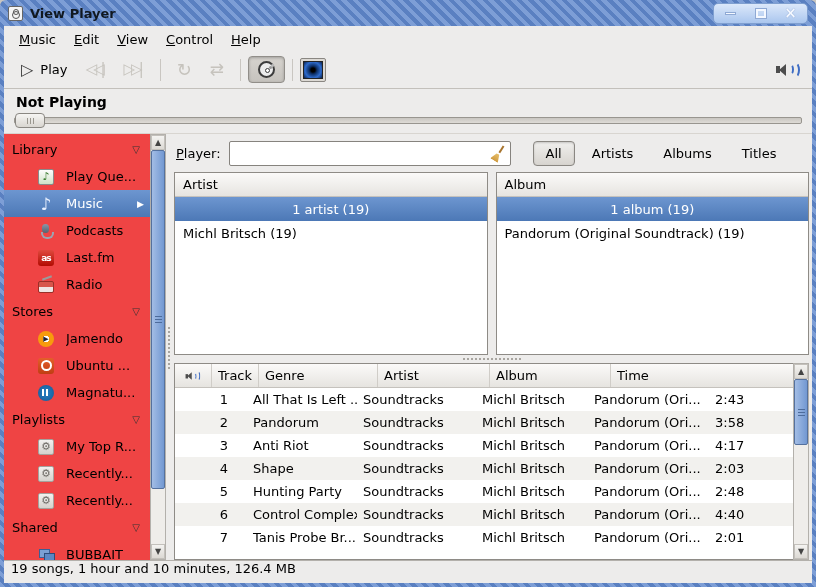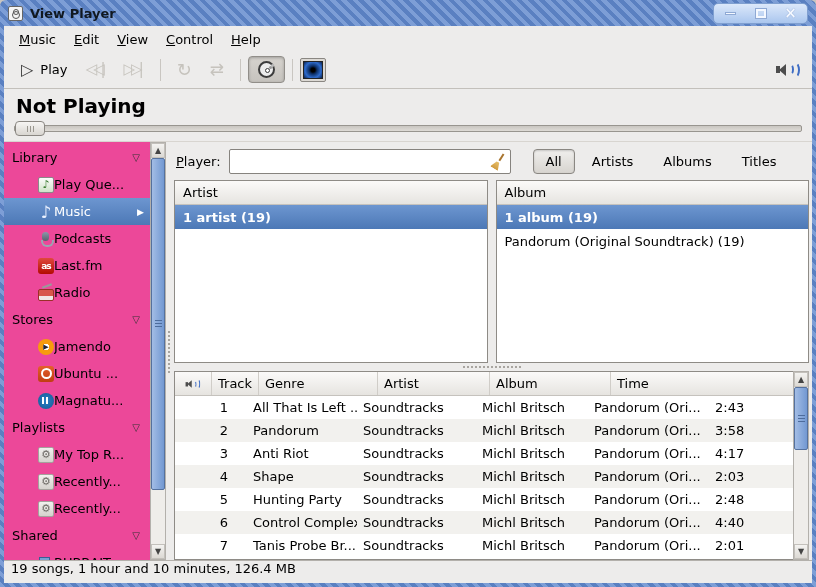--- a/index.html
+++ b/index.html
@@ -44,35 +44,35 @@
     background:radial-gradient(circle at 50% 50%, #000 2px, #0c2f66 4px, #2f6bcb 8px, #0a2350 12px); }
   .volume { margin-left:auto; display:flex; align-items:center; padding-right:4px; }
   .vol-body { width:4px; height:7px; background:#4d4d4d; }
   .vol-cone { width:0; height:0; border-top:6px solid transparent; border-bottom:6px solid transparent; border-right:7px solid #4d4d4d; margin-left:-1px; }
   .vol-arc { border:2px solid transparent; border-right:2px solid #3f6dc4; border-radius:50%; margin-left:1px; }
   .vol-arc.a1 { width:7px; height:11px; }
   .vol-arc.a2 { width:10px; height:16px; margin-left:-4px; }
 
   
   .nowplaying { padding:5px 12px 0; background:#edeceb; }
-  .np-title { font-weight:bold; font-size:20px; }
+  .np-title { font-weight:bold; font-size:14px; }
   .progress-row { padding:7px 10px 9px; }
   .progress-track { position:relative; height:7px; border:1px solid #98958f; border-radius:2px; background:linear-gradient(#c9c6c1,#dedbd6); }
   .progress-handle { position:absolute; left:0; top:-5px; width:30px; height:15px; border:1px solid #8a8782; border-radius:4px;
     background:linear-gradient(#f6f5f3,#d9d6d1); display:flex; align-items:center; justify-content:center; gap:2px; }
   .progress-handle i { display:block; width:1px; height:6px; background:#9a978f; }
 
   
   .main { flex:1; display:flex; min-height:0; border-top:1px solid #d8d5d0; }
 
-  .sidebar { width:146px; background:#ec4899; overflow:hidden; flex:0 0 auto; padding-top:2px; }
+  .sidebar { width:146px; background:#ef4444; overflow:hidden; flex:0 0 auto; padding-top:2px; }
   .sb-row { height:27px; display:flex; align-items:center; }
   .sb-row.header { padding:0 10px 0 8px; }
   .sb-row.header .sb-label { flex:1; }
-  .sb-row.item { padding-left:34px; }
+  .sb-row.item { padding-left:34px; gap:12px; }
   .sb-row.selected { background:linear-gradient(#6d96d0,#4c78b6); color:#fff; }
   .sb-icon { width:16px; height:16px; flex:0 0 auto; position:relative; display:flex; align-items:center; justify-content:center; }
   .sb-label { white-space:nowrap; overflow:hidden; }
   .sb-disclosure { display:none; font-size:10px; color:#333; }
   .sb-row.header .sb-disclosure { display:inline; }
   .sb-expander { display:none; margin-left:auto; margin-right:6px; font-size:9px; color:#111; }
   .sb-row.selected .sb-expander { color:#fff; }
   .sb-row.has-expander .sb-expander { display:inline; }
 
   
@@ -129,21 +129,21 @@
   .filters { display:flex; align-items:center; gap:4px; margin-left:22px; }
   .filter { font:inherit; background:transparent; border:1px solid transparent; border-radius:4px; padding:4px 12px; }
   .filter.selected { border-color:#8a8782; background:linear-gradient(#f0efed,#d7d4cf); box-shadow:inset 0 1px 2px rgba(0,0,0,.18); }
 
   
   .browsers { display:flex; gap:8px; height:183px; flex:0 0 auto; }
   .pane { flex:1; min-width:0; border:1px solid #8e8b86; background:#fff; display:flex; flex-direction:column; overflow:hidden; }
   .pane-header { height:24px; flex:0 0 auto; display:flex; align-items:center; padding:0 8px;
     background:linear-gradient(#fbfaf9,#e6e4e0); border-bottom:1px solid #c5c2bd; }
   .pane-row { height:24px; display:flex; align-items:center; padding:0 8px; white-space:nowrap; overflow:hidden; }
-  .pane-row.selected { background:linear-gradient(#6d96d0,#4c78b6); color:#fff; font-weight:bold; }
+  .pane-row.selected { background:linear-gradient(#6d96d0,#4c78b6); color:#fff; font-weight:normal;justify-content:center; }
 
   .h-splitter { height:8px; position:relative; flex:0 0 auto; }
   .h-splitter i { position:absolute; left:50%; top:2px; width:60px; height:4px; transform:translateX(-50%);
     background-image:radial-gradient(#a8a5a0 1px, transparent 1.2px); background-size:4px 4px; display:block; }
 
   
   .tracks { flex:1; display:flex; min-height:0; }
   .table { flex:1; min-width:0; border:1px solid #8e8b86; border-right:none; background:#fff; display:flex; flex-direction:column; overflow:hidden; }
   .thead { height:24px; flex:0 0 auto; display:flex; background:linear-gradient(#fbfaf9,#e6e4e0); border-bottom:1px solid #c5c2bd; }
   .th { display:flex; align-items:center; padding:0 6px; border-right:1px solid #d0cdc8; white-space:nowrap; }
@@ -385,20 +385,23 @@
         </div>
 
         <div class="browsers">
           <div class="pane">
             <div class="pane-header">Artist</div>
 
               <div class="pane-row selected">
                 <span>1 artist (19)</span>
               </div>
 
+              <div class="pane-row alt">
+                <span>Michl Britsch (19)</span>
+              </div>
 
           </div>
           <div class="pane">
             <div class="pane-header">Album</div>
 
               <div class="pane-row selected">
                 <span>1 album (19)</span>
               </div>
 
               <div class="pane-row alt">

